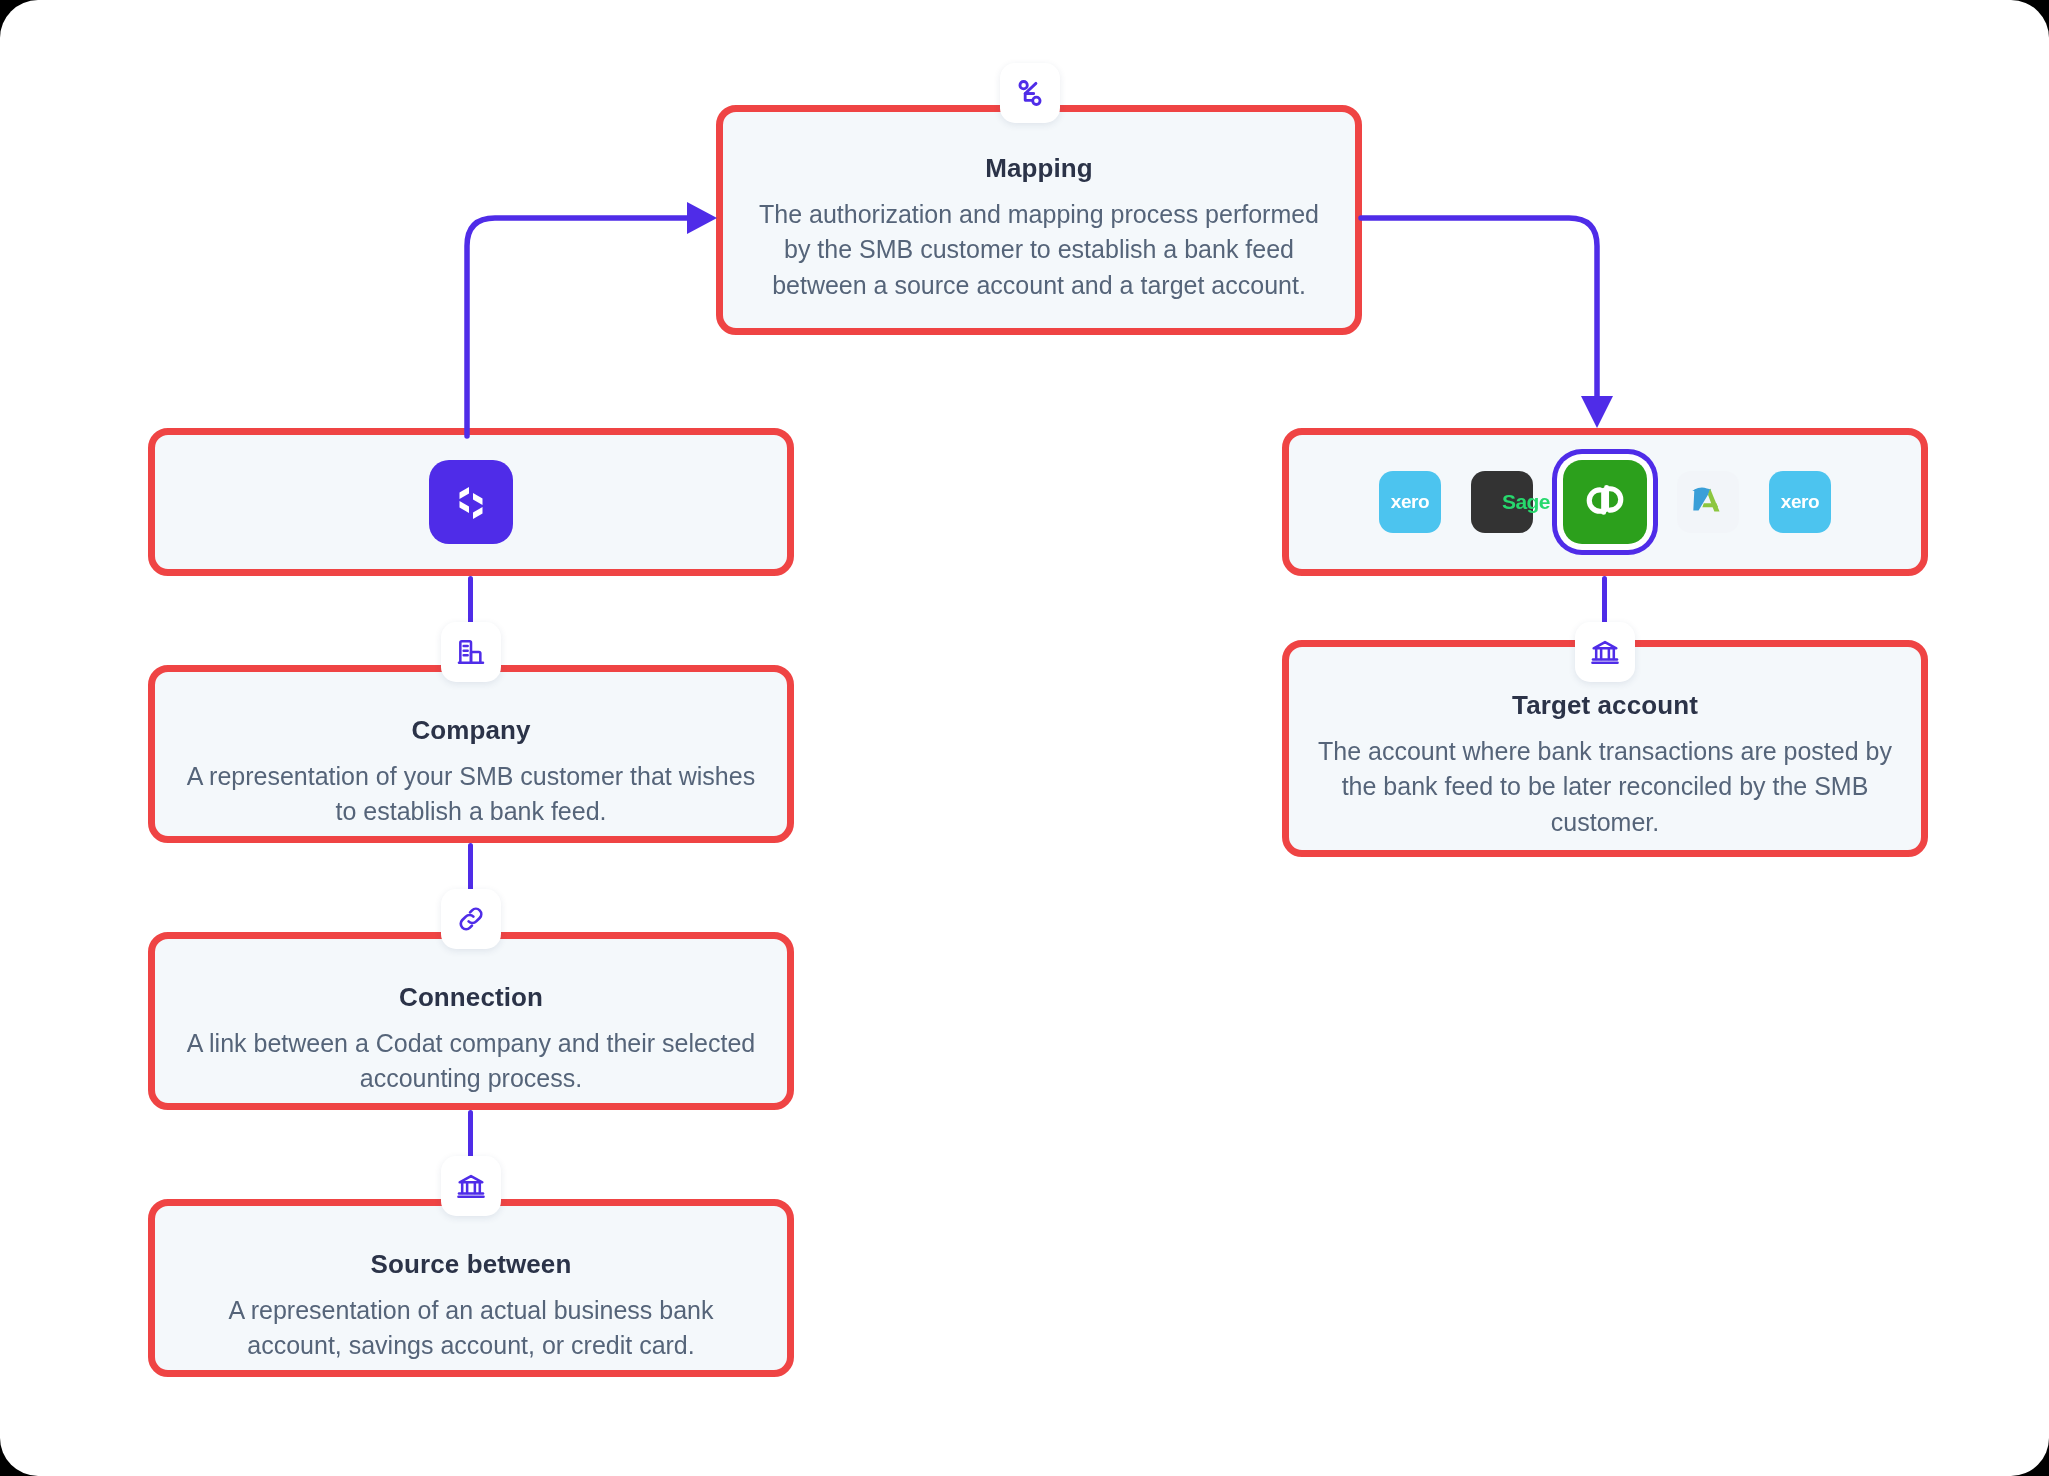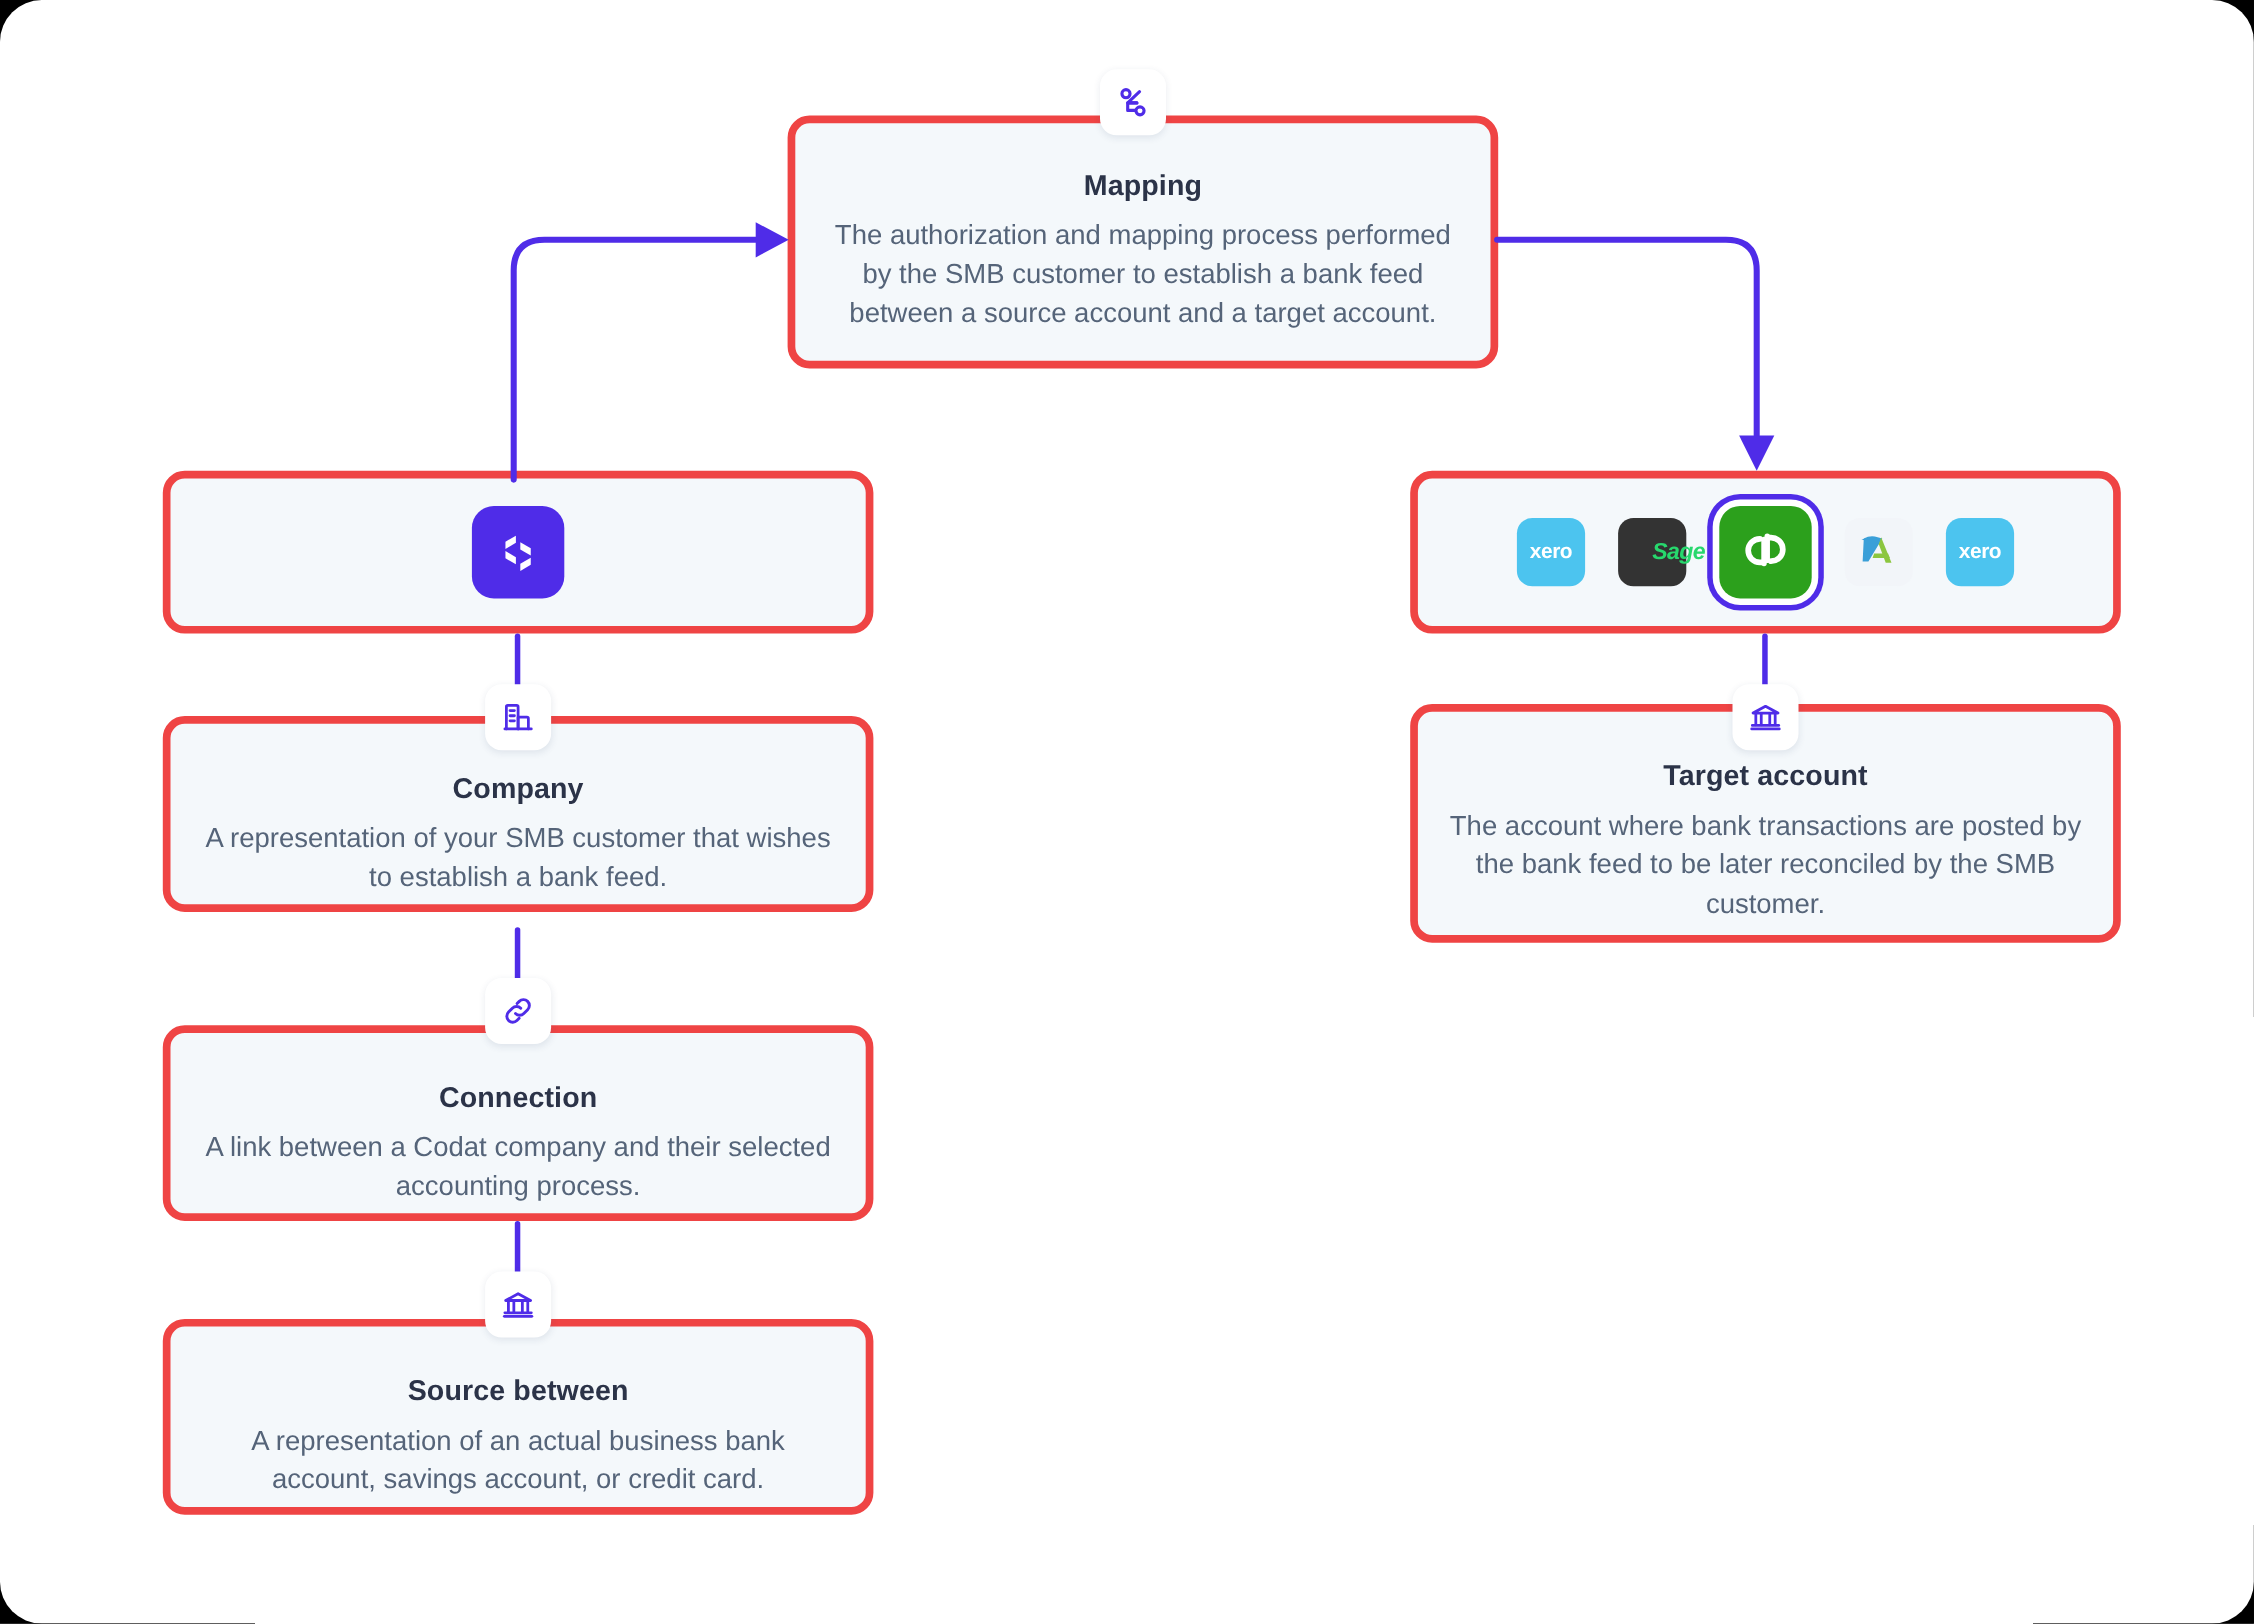--- a/index.html
+++ b/index.html
@@ -126,21 +126,20 @@
     font-family: "Liberation Sans", sans-serif;
     font-weight: 700;
     color: #ffffff;
     font-size: 19px;
     letter-spacing: -.4px;
   }
   .sage-text {
     color: #27d86d;
     font-size: 21px;
     font-weight: 700;
-    font-style: italic;
     letter-spacing: -.6px;
     margin-left: 48px;
   }
 </style>
 </head>
 <body>
 
 <div id="page">
 
   <svg class="elbow" style="left:455px; top:196px; width:270px; height:240px;" viewBox="0 0 270 240">
@@ -190,21 +189,21 @@
     <span>
       <svg width="32" height="32" viewBox="0 0 24 24" fill="none" stroke="#4f2ce8" stroke-width="1.9" stroke-linecap="round" stroke-linejoin="round">
         <path d="M4 20 V5 a1 1 0 0 1 1-1 h6 a1 1 0 0 1 1 1 v15"></path>
         <path d="M12 20 v-8 h6 a1 1 0 0 1 1 1 v7"></path>
         <path d="M3 20 h18"></path>
         <path d="M6.5 7.5 h3 M6.5 11 h3 M6.5 14.5 h3"></path>
       </svg>
     </span>
   </div>
 
-  <div class="card" style="left:148px; top:651px; width:646px; height:178px; padding-top:42px;">
+  <div class="card" style="left:148px; top:665px; width:646px; height:178px; padding-top:42px;">
     <div class="card-title">Company</div>
     <div class="card-desc">A representation of your SMB customer that wishes to establish a bank feed.</div>
   </div>
 
   <div class="vline" style="left:468px; top:843px; height:104px;"></div>
 
   <div class="badge" style="left:441px; top:889px;">
     <span>
       <svg width="32" height="32" viewBox="0 0 24 24" fill="none" stroke="#4f2ce8" stroke-width="2" stroke-linecap="round" stroke-linejoin="round">
         <path d="M10.2 13.8 a4 4 0 0 0 5.7 0 l2.6 -2.6 a4 4 0 0 0 -5.7 -5.7 l-1.5 1.5"></path>

